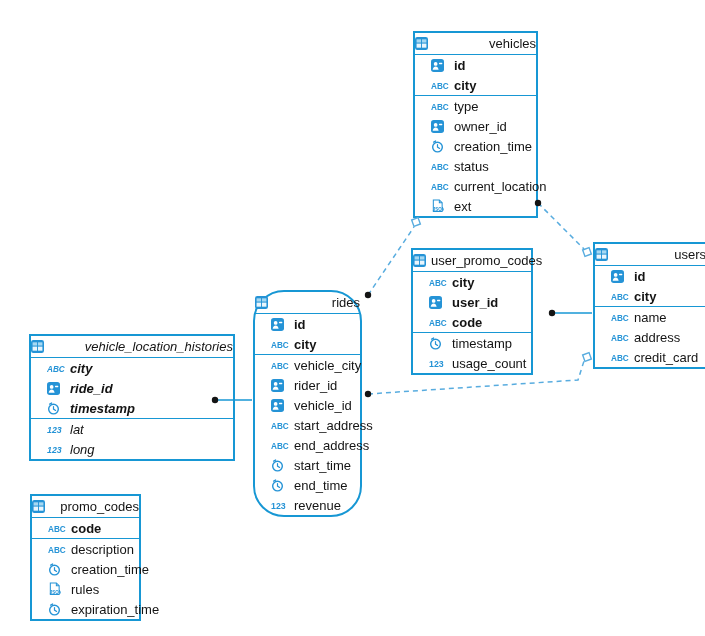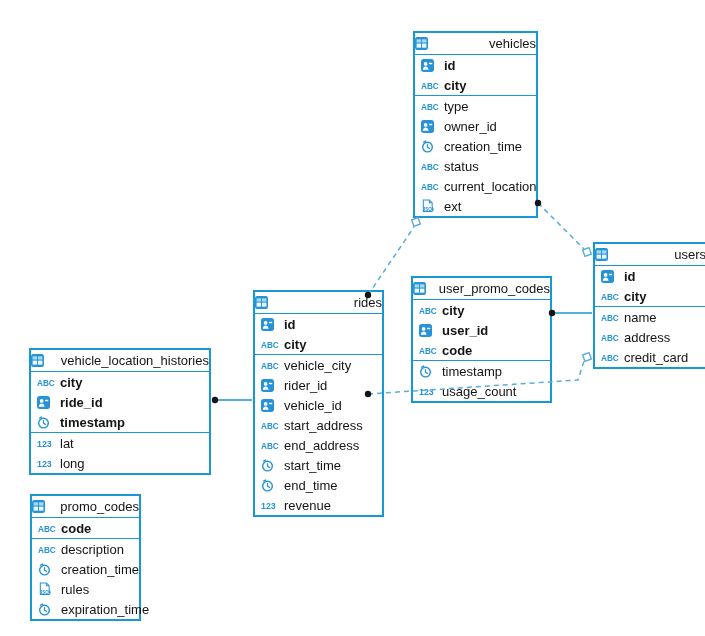--- a/index.html
+++ b/index.html
@@ -11,21 +11,21 @@
     border: 2px solid var(--table-border, #1797d4); z-index: 2;
   }
   .tbl-header {
     display: flex; align-items: center; justify-content: space-between; gap: 5px;
     height: 21px; border-bottom: 1px solid var(--table-border, #1797d4);
     font-size: 13px; color: var(--text, #141414); white-space: nowrap;
   }
   .rows.keys { border-bottom: 1px solid var(--table-border, #1797d4); }
   .row {
     display: flex; align-items: center; gap: 5px; height: 20px;
-    padding: 0 4px 0 6px; font-size: 13px; color: var(--text, #141414);
+    padding: 0 4px 0 16px; font-size: 13px; color: var(--text, #141414);
     white-space: nowrap;
   }
   .row.key .col-name { font-weight: 700; }
   .col-icon { flex: 0 0 18px; width: 18px; display: flex; align-items: center; justify-content: flex-start; }
   .tbl-icon { display: flex; align-items: center; }
   .col-name, .tbl-name { line-height: 1; }
 </style>
 </head>
 <body>
 
@@ -116,21 +116,21 @@
               <svg width="13" height="14" viewBox="0 0 14 15">
                 <path d="M2.5 1 H9 L12 4 V13.5 H2.5 Z" fill="#fff" stroke="#2593d6" stroke-width="1.1"></path>
                 <path d="M9 1 V4 H12" fill="none" stroke="#2593d6" stroke-width="1.1"></path>
                 <text x="2" y="13.4" font-family="Liberation Sans, sans-serif" font-size="4.8" font-weight="bold" fill="#2593d6">JSON</text>
               </svg>
             </span>
             <span class="col-name">ext</span>
           </div>
         </div>
       </div>
-      <div class="tbl" style="left: 411px; top: 248px; width: 141px; margin-top: 28px;">
+      <div class="tbl" style="left: 411px; top: 248px; width: 122px;">
         <div class="tbl-header">
           <span class="tbl-icon">
             <svg width="13" height="13" viewBox="0 0 14 14">
               <rect width="14" height="14" rx="2.5" fill="#2593d6"></rect>
               <rect x="1.7" y="2.5" width="4.8" height="3.5" fill="#a6d8f2"></rect>
               <rect x="7.5" y="2.5" width="4.8" height="3.5" fill="#a6d8f2"></rect>
               <rect x="1.7" y="7.1" width="4.8" height="4.4" fill="#eaf6fd"></rect>
               <rect x="7.5" y="7.1" width="4.8" height="4.4" fill="#eaf6fd"></rect>
             </svg>
           </span>
@@ -240,21 +240,21 @@
           <div class="row">
             <span class="col-icon">
               <svg width="18" height="11" viewBox="0 0 18 11">
                 <text x="0" y="9" font-family="Liberation Sans, sans-serif" font-size="8.2" font-weight="bold" fill="#2593d6">ABC</text>
               </svg>
             </span>
             <span class="col-name">credit_card</span>
           </div>
         </div>
       </div>
-      <div class="tbl" style="left: 253px; top: 290px; width: 131px;">
+      <div class="tbl" style="left: 253px; top: 290px; width: 109px; border-radius: 31px;">
         <div class="tbl-header">
           <span class="tbl-icon">
             <svg width="13" height="13" viewBox="0 0 14 14">
               <rect width="14" height="14" rx="2.5" fill="#2593d6"></rect>
               <rect x="1.7" y="2.5" width="4.8" height="3.5" fill="#a6d8f2"></rect>
               <rect x="7.5" y="2.5" width="4.8" height="3.5" fill="#a6d8f2"></rect>
               <rect x="1.7" y="7.1" width="4.8" height="4.4" fill="#eaf6fd"></rect>
               <rect x="7.5" y="7.1" width="4.8" height="4.4" fill="#eaf6fd"></rect>
             </svg>
           </span>
@@ -351,21 +351,21 @@
           <div class="row">
             <span class="col-icon">
               <svg width="16" height="11" viewBox="0 0 16 11">
                 <text x="0" y="9" font-family="Liberation Sans, sans-serif" font-size="8.8" font-weight="bold" fill="#2593d6">123</text>
               </svg>
             </span>
             <span class="col-name">revenue</span>
           </div>
         </div>
       </div>
-      <div class="tbl" style="left: 29px; top: 348px; width: 182px;">
+      <div class="tbl" style="left: 29px; top: 334px; width: 206px; font-style: italic;">
         <div class="tbl-header">
           <span class="tbl-icon">
             <svg width="13" height="13" viewBox="0 0 14 14">
               <rect width="14" height="14" rx="2.5" fill="#2593d6"></rect>
               <rect x="1.7" y="2.5" width="4.8" height="3.5" fill="#a6d8f2"></rect>
               <rect x="7.5" y="2.5" width="4.8" height="3.5" fill="#a6d8f2"></rect>
               <rect x="1.7" y="7.1" width="4.8" height="4.4" fill="#eaf6fd"></rect>
               <rect x="7.5" y="7.1" width="4.8" height="4.4" fill="#eaf6fd"></rect>
             </svg>
           </span>

